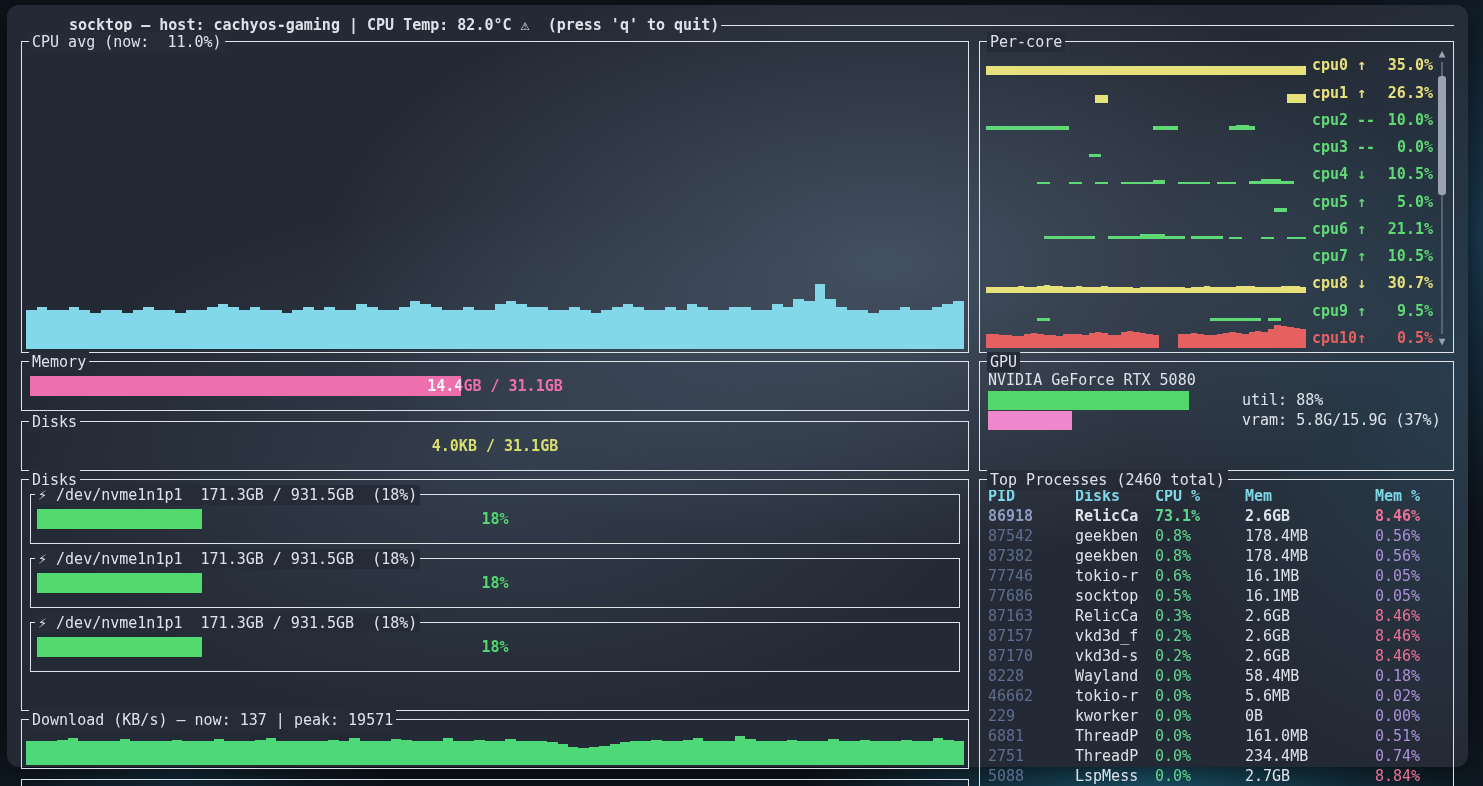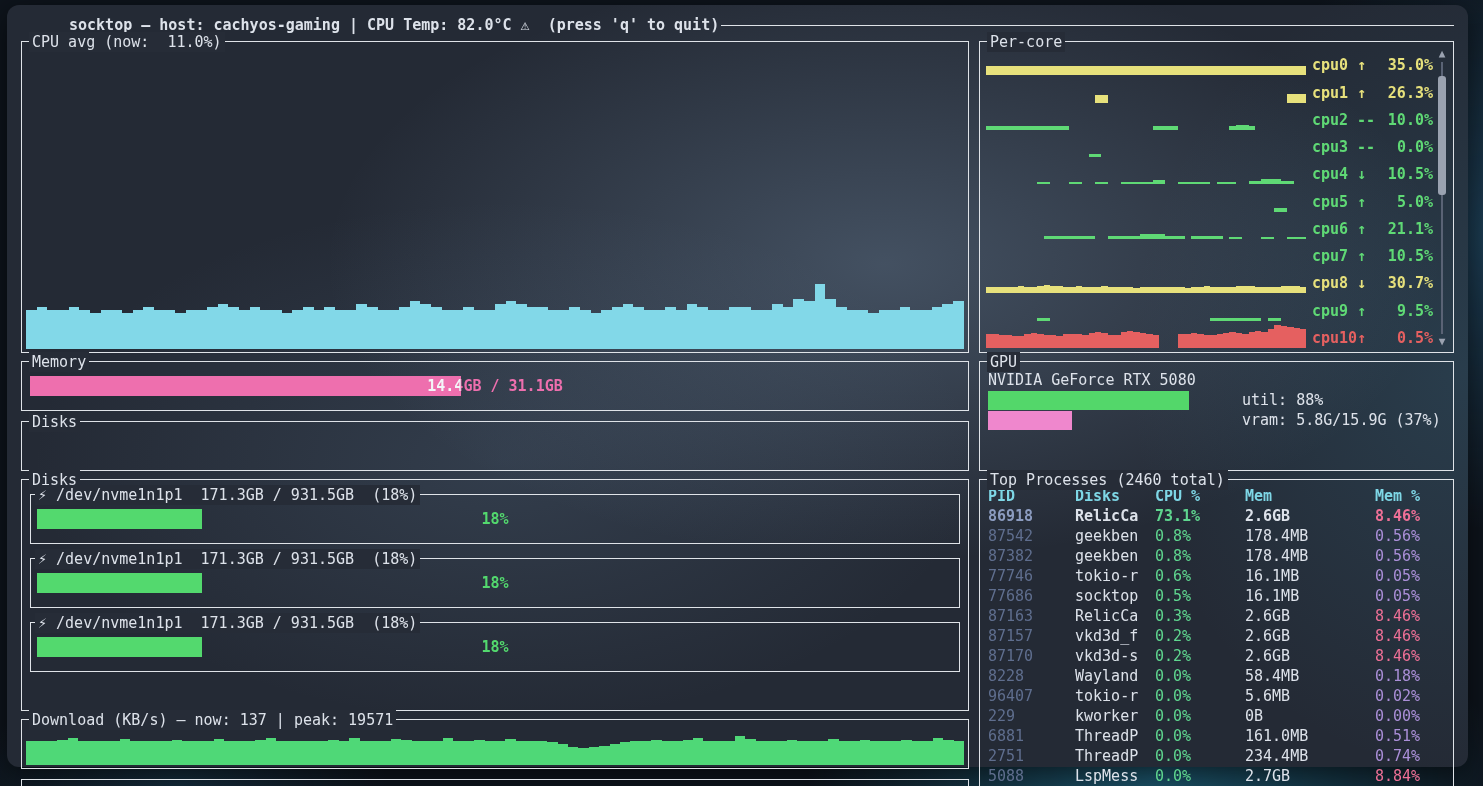--- a/index.html
+++ b/index.html
@@ -188,20 +188,23 @@
         <span class="ptitle">Memory</span>
         <div class="gauge">
           <div class="gfill" id="memFill" style="width: 46.3%; background: rgb(238, 111, 174);"></div>
           <div class="glabel" id="memLabel" style="color: rgb(238, 111, 174);">14.4GB / 31.1GB</div>
           <div class="glabel over" id="memLabelOver" style="clip-path: inset(0px 53.7% 0px 0px);">14.4GB / 31.1GB</div>
         </div>
       </section>
 
       <section class="panel h50 mb8">
         <span class="ptitle">Disks</span>
+        <div class="gauge">
+          <div class="glabel" id="swapLabel" style="color: rgb(217, 222, 110);">4.0KB / 31.1GB</div>
+        </div>
       </section>
 
       <section class="panel h232 mb8">
         <span class="ptitle">Disks</span>
         <div id="diskList">
             <div class="disk-box">
               <span class="ptitle"><span>⚡ </span><span>/dev/nvme1n1p1  171.3GB / 931.5GB  (18%)</span></span>
               <div class="disk-gauge">
                 <div class="gfill" style="width: 18%; background: rgb(83, 217, 110);"></div>
                 <div class="glabel" style="color: rgb(83, 217, 110);">18%</div>
@@ -1124,21 +1127,21 @@
                 <span style="color: rgb(239, 112, 151);">8.46%</span>
               </div>
               <div class="proc-grid">
                 <span style="color: rgb(95, 110, 142);">8228</span>
                 <span style="color: rgb(221, 226, 234);">Wayland</span>
                 <span style="color: rgb(95, 214, 143);">0.0%</span>
                 <span style="color: rgb(221, 226, 234);">58.4MB</span>
                 <span style="color: rgb(171, 143, 216);">0.18%</span>
               </div>
               <div class="proc-grid">
-                <span style="color: rgb(95, 110, 142);">96407</span>
+                <span style="color: rgb(95, 110, 142);">46662</span>
                 <span style="color: rgb(221, 226, 234);">tokio-r</span>
                 <span style="color: rgb(95, 214, 143);">0.0%</span>
                 <span style="color: rgb(221, 226, 234);">5.6MB</span>
                 <span style="color: rgb(171, 143, 216);">0.02%</span>
               </div>
               <div class="proc-grid">
                 <span style="color: rgb(95, 110, 142);">229</span>
                 <span style="color: rgb(221, 226, 234);">kworker</span>
                 <span style="color: rgb(95, 214, 143);">0.0%</span>
                 <span style="color: rgb(221, 226, 234);">0B</span>

